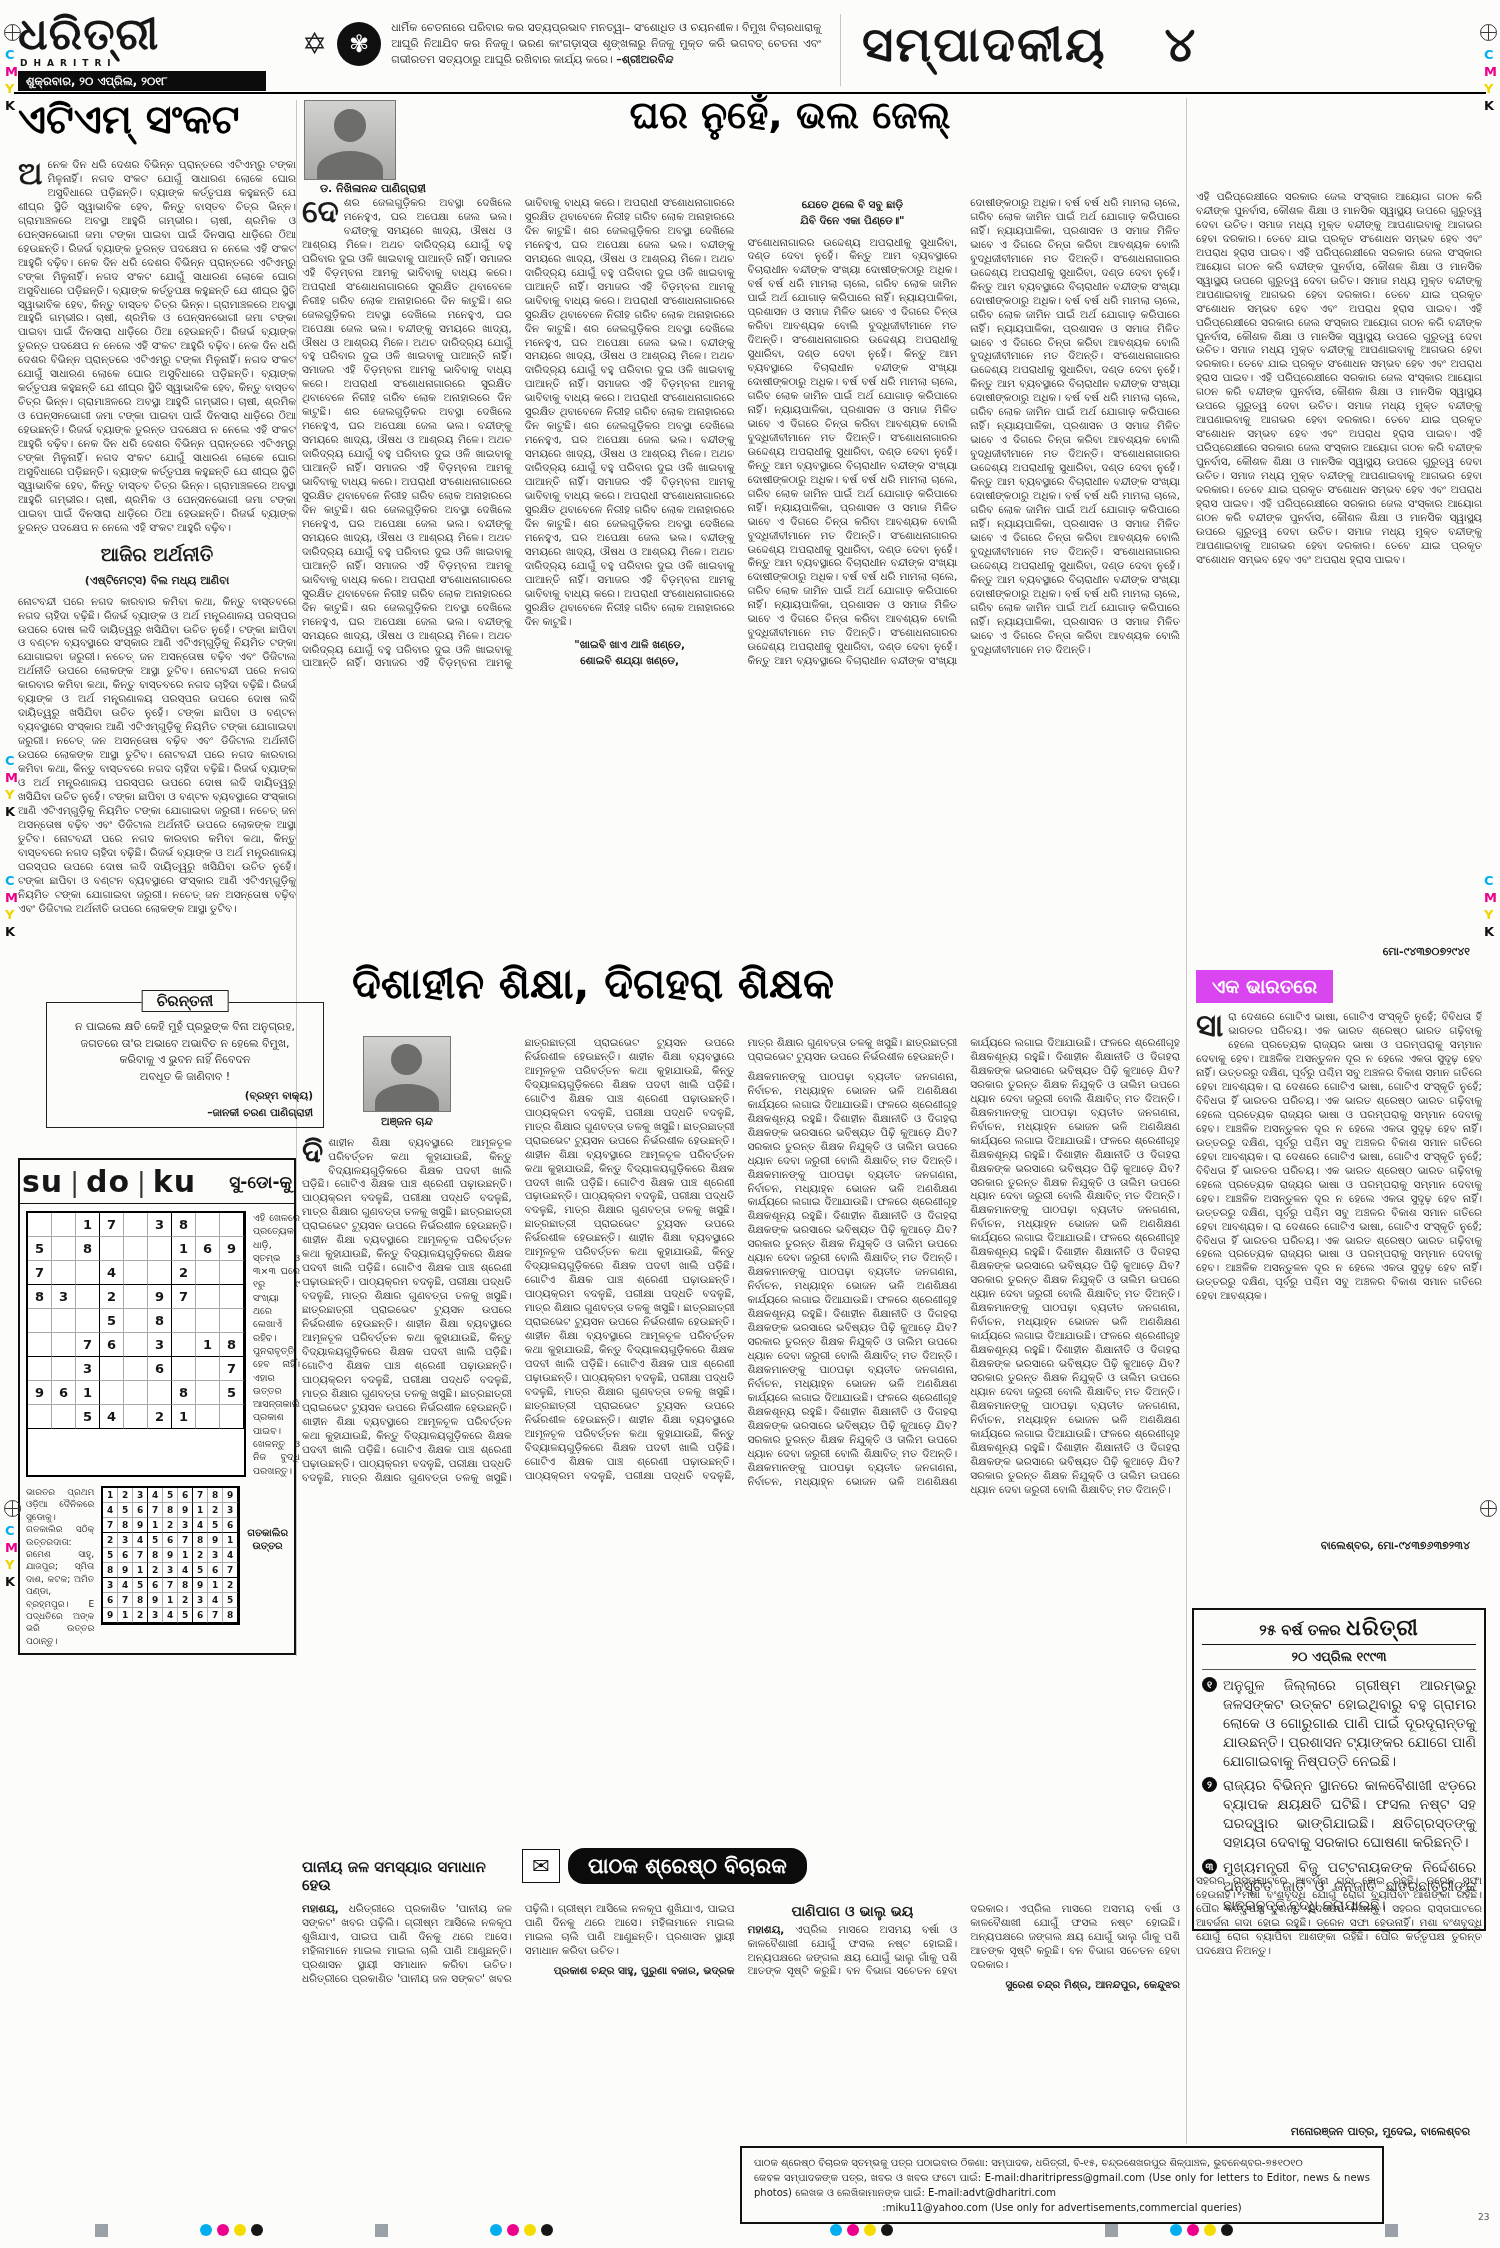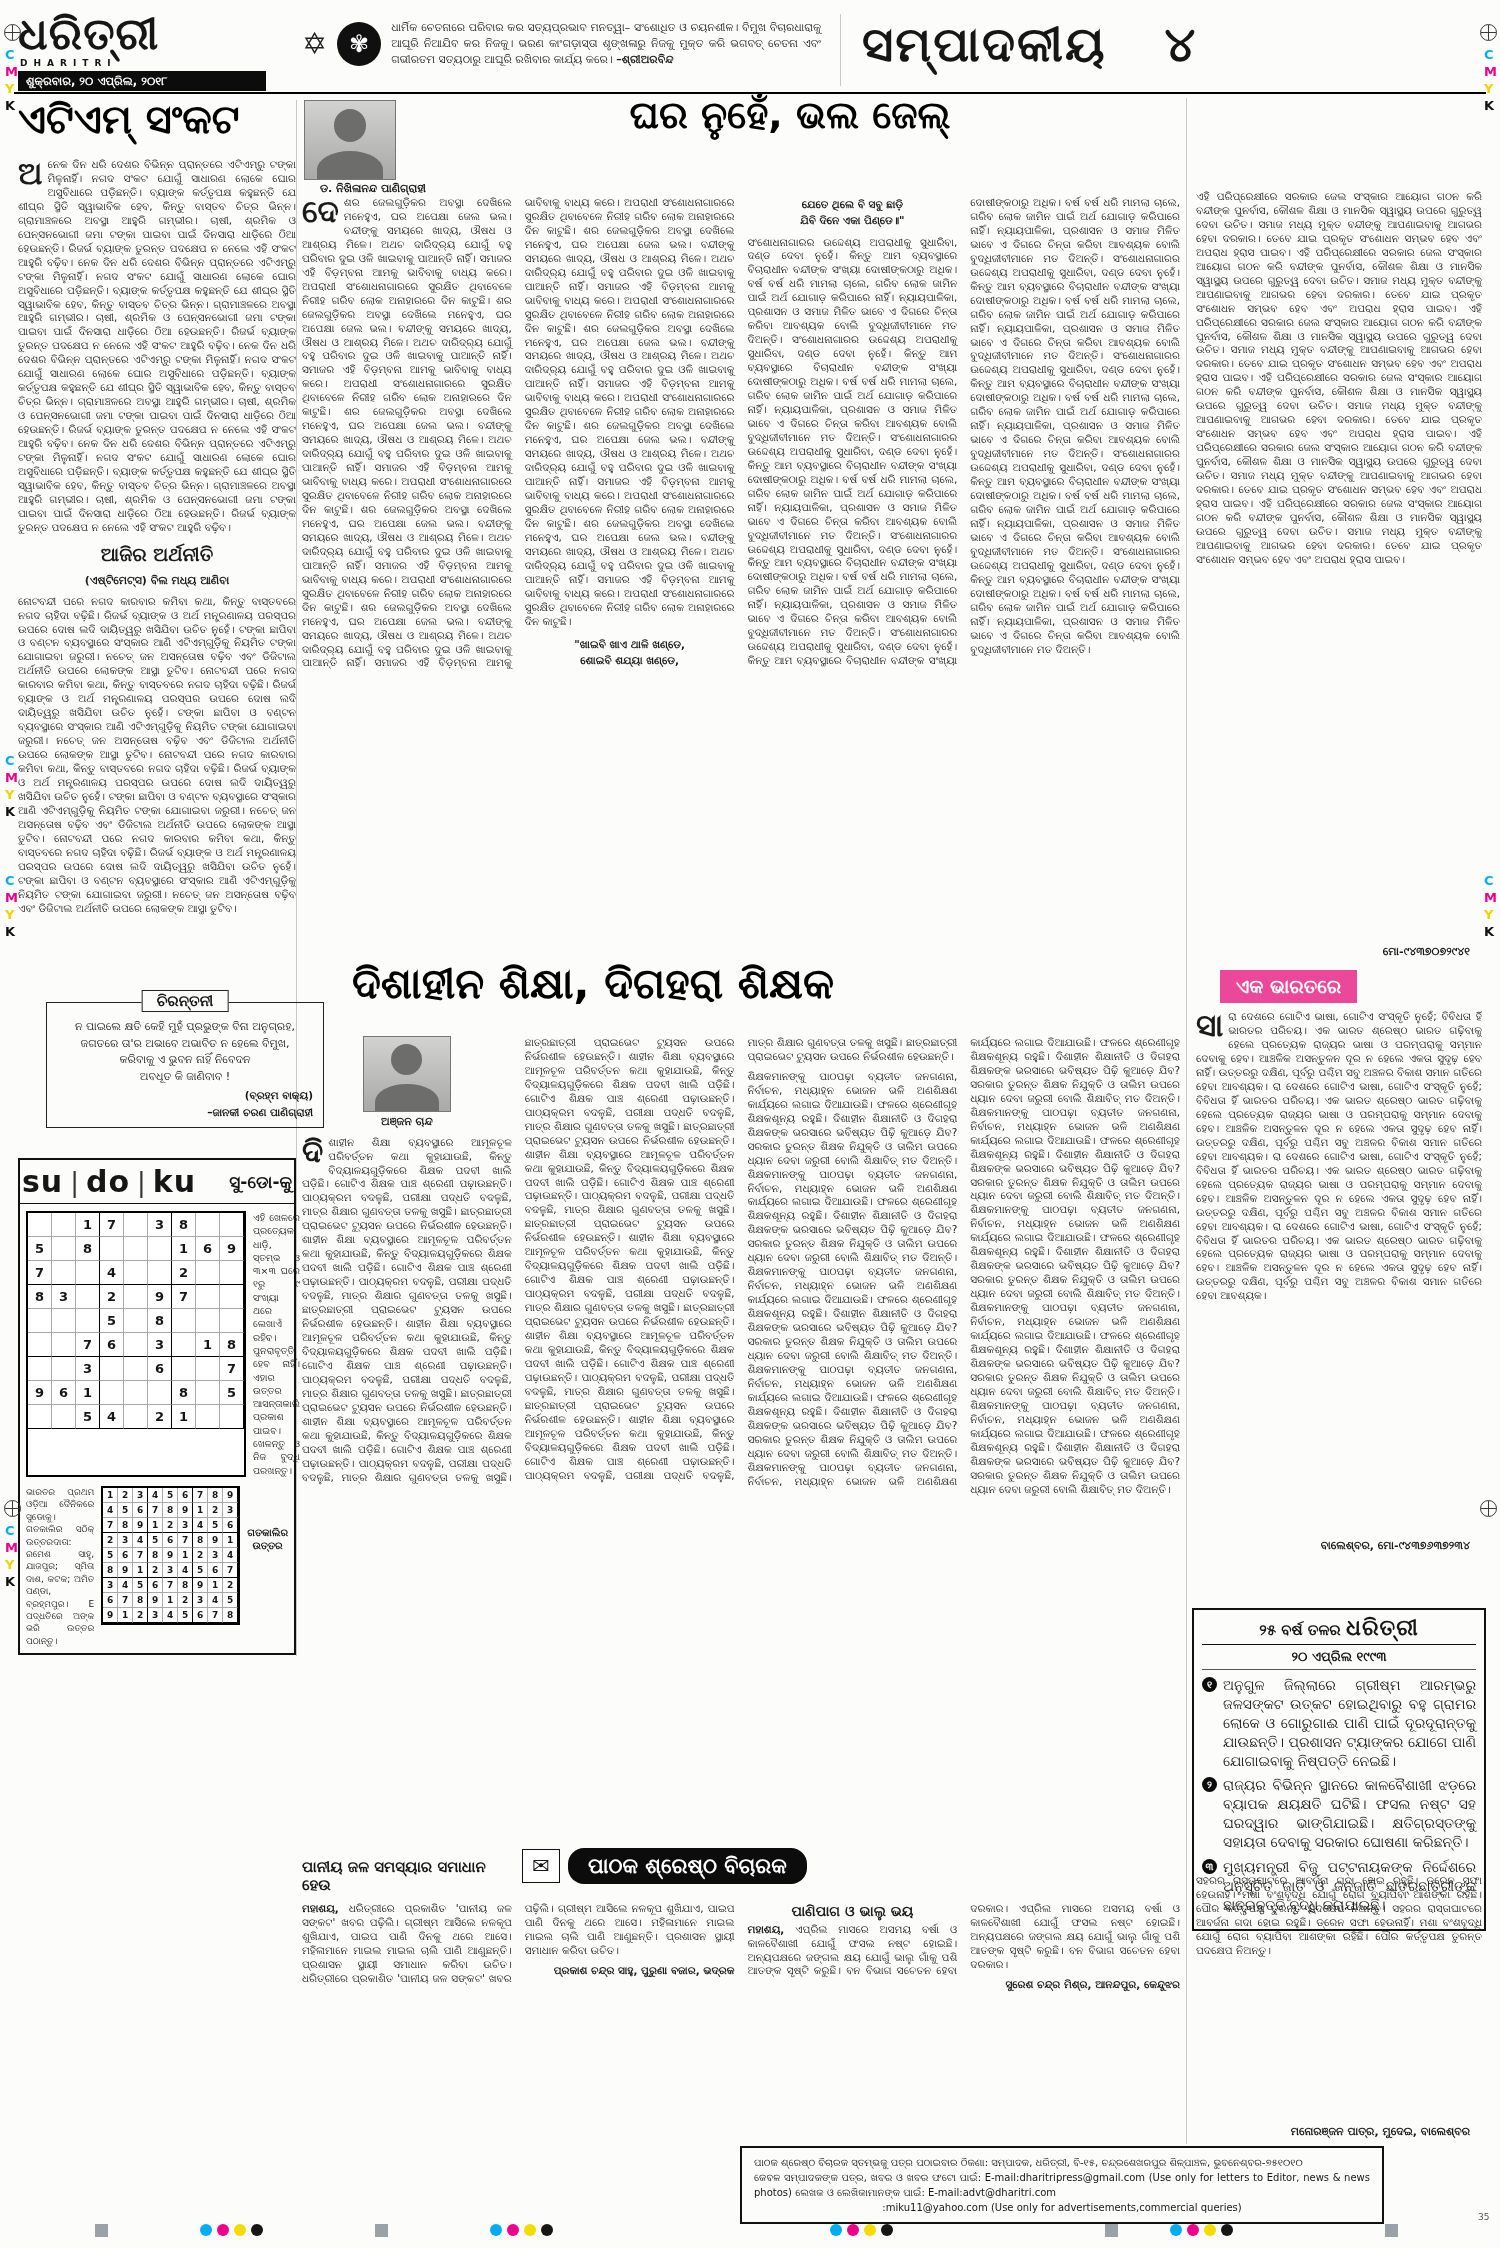--- a/index.html
+++ b/index.html
@@ -54,22 +54,22 @@
   .sud-winners{font-size:9px;line-height:1.38;text-align:justify;width:96px;}
   .sud-cap{font-size:10px;font-weight:800;width:52px;text-align:center;line-height:1.3;margin-top:40px;}
   .sgrid{border:2px solid #000;display:inline-block;background:#fff;flex:0 0 auto;}
   .srow{display:flex;}
   .scell{width:24px;height:24px;box-sizing:border-box;border-right:1px solid #a9a9a9;border-bottom:1px solid #a9a9a9;
          display:flex;align-items:center;justify-content:center;font-size:13px;font-weight:700;}
   .srow .scell:nth-child(3n){border-right:1.6px solid #000;}
   .srow:nth-child(3n) .scell{border-bottom:1.6px solid #000;}
   .sgrid.small .scell{width:15px;height:15px;font-size:9px;font-weight:600;}
   
-  .eka-head{display:inline-block;background:#ec4899;color:#fff;font-size:19px;font-weight:800;
-            padding:4px 16px;margin-bottom:7px;margin-left:24px;}
+  .eka-head{display:inline-block;background:#d946ef;color:#fff;font-size:19px;font-weight:800;
+            padding:4px 16px;margin-bottom:7px;}
   .years{border:2px solid #111;padding:0 8px 8px 8px;}
   .years-title{text-align:center;border-bottom:1.4px solid #111;padding:5px 0 4px 0;font-weight:800;font-size:15px;}
   .years-brand{font-size:22px;font-weight:800;letter-spacing:1px;}
   .years-date{text-align:center;font-weight:800;font-size:13px;padding:4px 0;border-bottom:1px solid #555;margin-bottom:6px;}
   .yitem{display:flex;gap:6px;margin-bottom:6px;}
   .ybadge{flex:0 0 auto;width:15px;height:15px;border-radius:50%;background:#0c0c0c;color:#fff;
           font-size:10px;font-weight:700;display:flex;align-items:center;justify-content:center;margin-top:1px;}
   .yitem .t{font-size:14px;line-height:1.35;text-align:justify;}
   
   .letter-head{font-weight:800;font-size:15px;}
@@ -508,15 +508,15 @@
       <span class="dot dk"></span>
   </div>
   <div class="abs gsq" style="left:1105px;top:2224px;"></div>
   <div class="abs dotrow" style="left:1170px;top:2224px;">
     <span class="dot dc"></span>
       <span class="dot dm"></span>
       <span class="dot dy"></span>
       <span class="dot dk"></span>
   </div>
   <div class="abs gsq" style="left:1385px;top:2224px;"></div>
-  <div class="abs corner-num" style="left:1478px;top:2212px;">35</div>
+  <div class="abs corner-num" style="left:1478px;top:2212px;">23</div>
 
 </div>
 
 </body></html>

